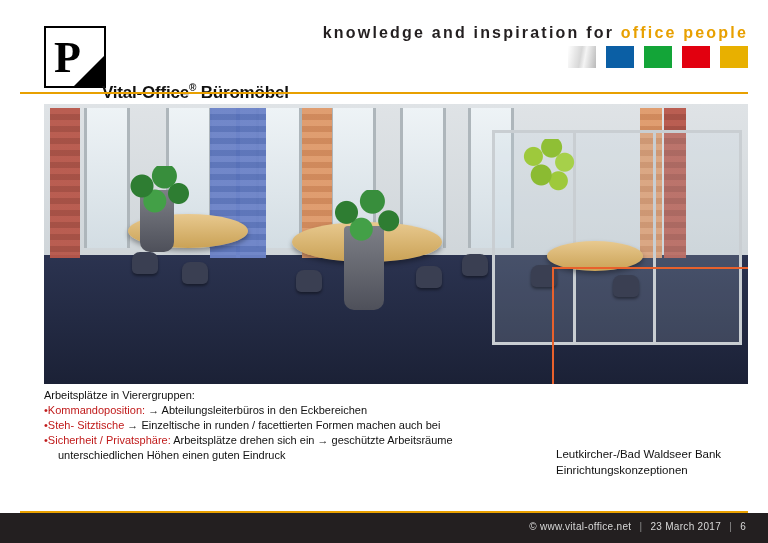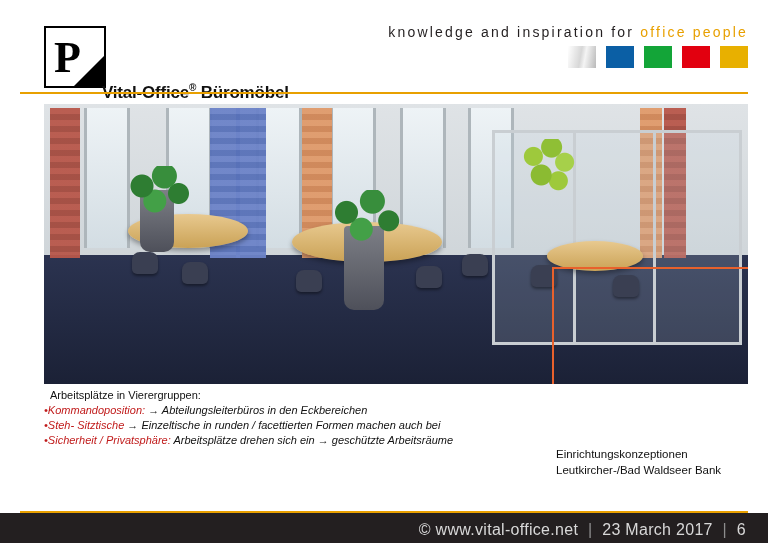--- a/index.html
+++ b/index.html
@@ -66,24 +66,24 @@
     vertical-align: super;
   }
   .logo-text .sub {
     font-weight: bold;
     color: #111;
   }
 
   .tagline {
     position: absolute;
     right: 20px; top: 24px;
-    font-size: 14px;
+    font-size: 16px;
     letter-spacing: 2.2px;
     color: #231f20;
-    font-weight: normal;
+    font-weight: bold;
   }
   .tagline .accent { color: #e8a000; }
 
   .swatches {
     position: absolute;
     right: 20px; top: 46px;
     display: flex;
     gap: 10px;
   }
   .swatch {
@@ -209,22 +209,22 @@
 
   
   .caption-left {
     position: absolute;
     left: 44px; top: 388px;
     width: 470px;
     font-size: 11px;
     color: #111;
     line-height: 15px;
   }
-  .caption-left .lead { color: #111; margin-left: 6px; }
-  .caption-left .bullet { color: #c01a1a; font-style: italic; }
+  .caption-left .lead { color: #111; }
+  .caption-left .bullet { color: #c01a1a; }
   .caption-left .bullet .label { color: #c01a1a; }
   .caption-left .bullet .rest { color: #111; }
   .caption-left .row { white-space: nowrap; }
   .caption-left .wrap { white-space: normal; padding-left: 14px; color: #111; }
 
   .caption-right {
     position: absolute;
     left: 556px; top: 446px;
     width: 200px;
     font-size: 11.5px;
@@ -243,21 +243,21 @@
   .footer-rule {
     position: absolute;
     left: 20px; bottom: 30px;
     width: 728px;
     height: 2px;
     background: #e8a000;
   }
   .footer-text {
     position: absolute;
     right: 22px; top: 8px;
-    font-size: 16px;
+    font-size: 10px;
     color: #d8d8d8;
     letter-spacing: .3px;
   }
   .footer-text .sep { color: #8d8d8d; padding: 0 5px; }
   .copy-mark { color: #d8d8d8; }
 </style>
 </head>
 <body>
 
 <div class="header">
@@ -340,25 +340,26 @@
     <span class="rest">→ Abteilungsleiterbüros in den Eckbereichen</span>
   </div>
   <div class="row bullet">
     <span class="label">•Steh- Sitztische</span>
     <span class="rest">→ Einzeltische in runden / facettierten Formen machen auch bei</span>
   </div>
   <div class="row bullet">
     <span class="label">•Sicherheit / Privatsphäre:</span>
     <span class="rest">Arbeitsplätze drehen sich ein → geschützte Arbeitsräume</span>
   </div>
+  <div class="wrap">unterschiedlichen Höhen einen guten Eindruck</div>
 </div>
 
 <div class="caption-right">
+  <div>Leutkircher-/Bad Waldseer Bank</div>
   <div>Einrichtungskonzeptionen</div>
-  <div>Leutkircher-/Bad Waldseer Bank</div>
 </div>
 
 <div class="footer-rule"></div>
 <div class="footer">
   <div class="footer-text">
     <span class="copy-mark">©</span>
     <span>www.vital-office.net</span>
     <span class="sep">|</span>
     <span>23 March 2017</span>
     <span class="sep">|</span>

